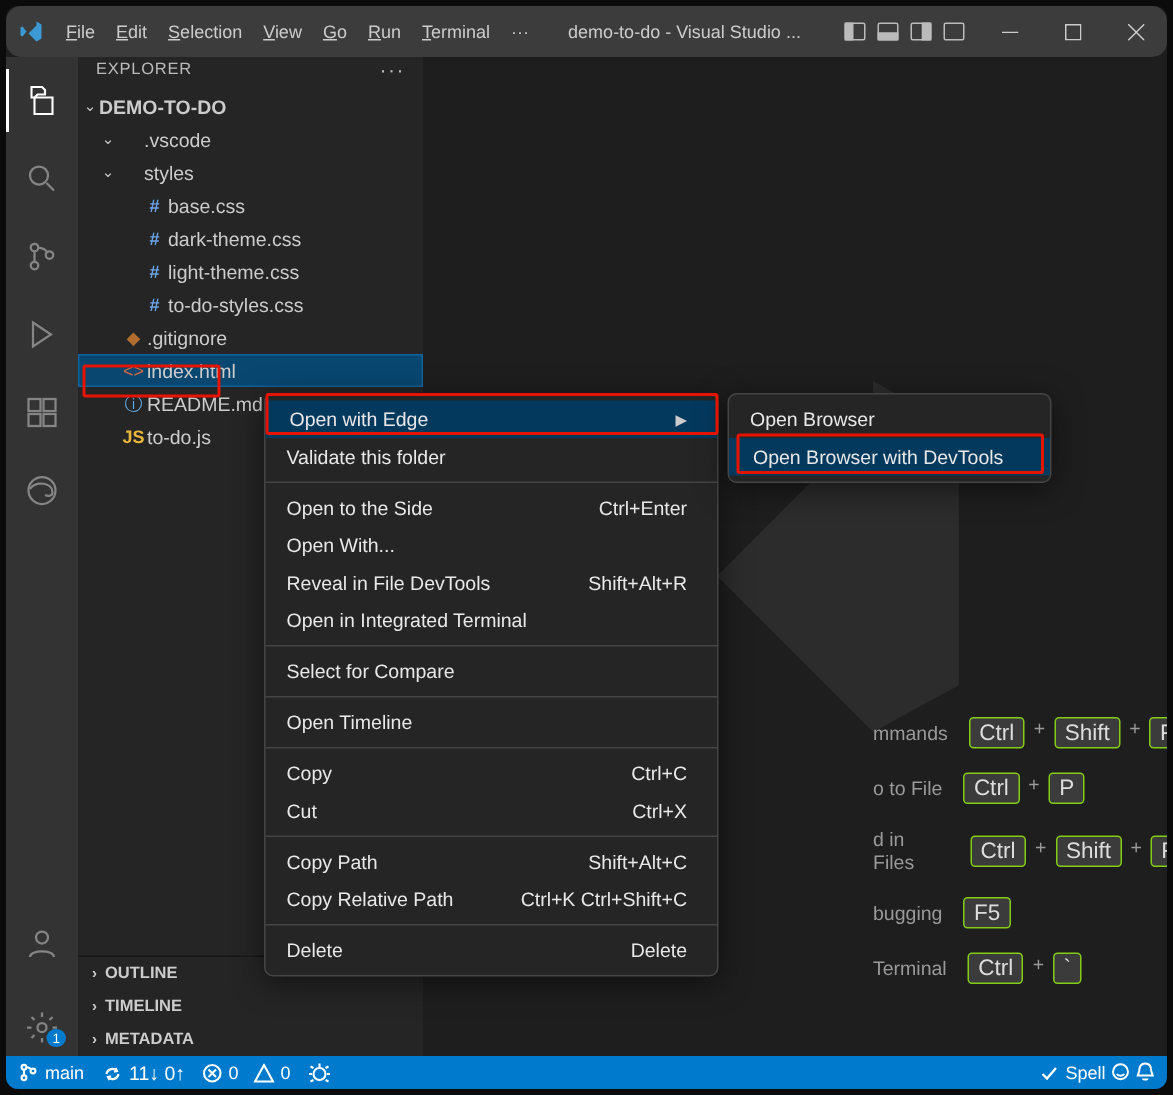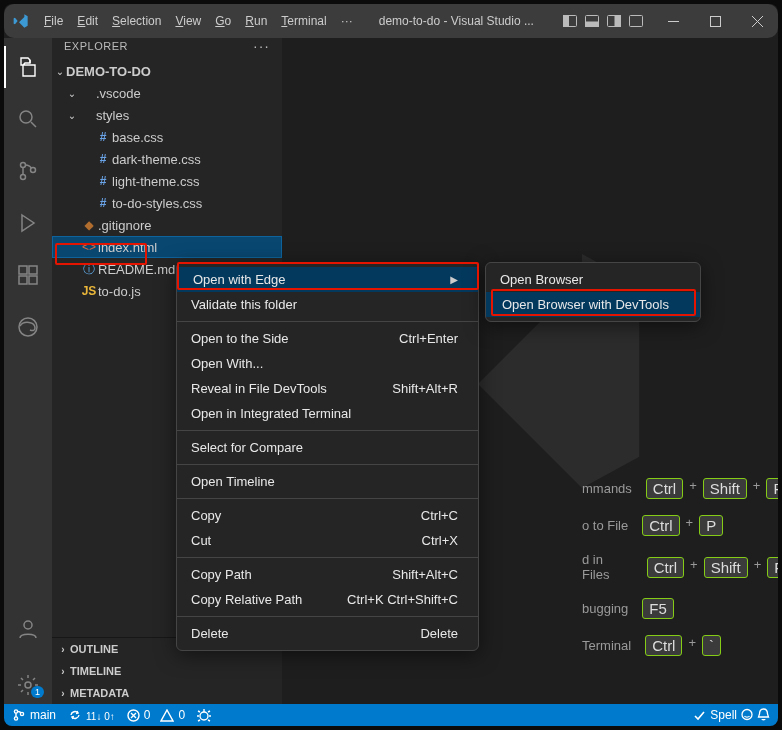--- a/index.html
+++ b/index.html
@@ -58,21 +58,21 @@
   .kbd i{color:#9a9a9a;font-style:normal;padding:0 2px;}
   .ctxmenu{position:absolute;background:var(--menu);border:1px solid var(--menu-border);border-radius:6px;box-shadow:0 4px 20px rgba(0,0,0,.5);font-size:13px;color:#e8e8e8;padding:4px 0;min-width:290px;}
   .mitem{display:flex;justify-content:space-between;align-items:center;height:25px;padding:0 20px 0 14px;white-space:nowrap;}
   .mitem.hi{background:var(--hover);padding-left:16px;}
   .mitem .arr{color:#ccc;font-size:10px;}
   .msep{height:1px;background:var(--menu-border);margin:4px 0;}
   .submenu{min-width:216px;}
   .statusbar{height:22px;background:var(--status);display:flex;align-items:center;color:#fff;font-size:12px;padding:0 8px;gap:12px;}
   .statusbar .sitem{display:inline-flex;align-items:flex-end;gap:4px;}
   .statusbar .right{margin-left:auto;display:flex;gap:3px;}
-  .ug{font-size:10px;}
+  .ug{font-size:13px;}
   svg{display:block;}
 </style>
 </head>
 <body>
 
 <div class="window">
   <div class="titlebar">
     <div class="app-icon">
       <svg viewBox="0 0 24 24">
           <path fill="#3c99d4" d="M17 2l5 3v14l-5 3-8-8 8-8zM3 7l4 5-4 5-2-1V8l2-1z"></path>

